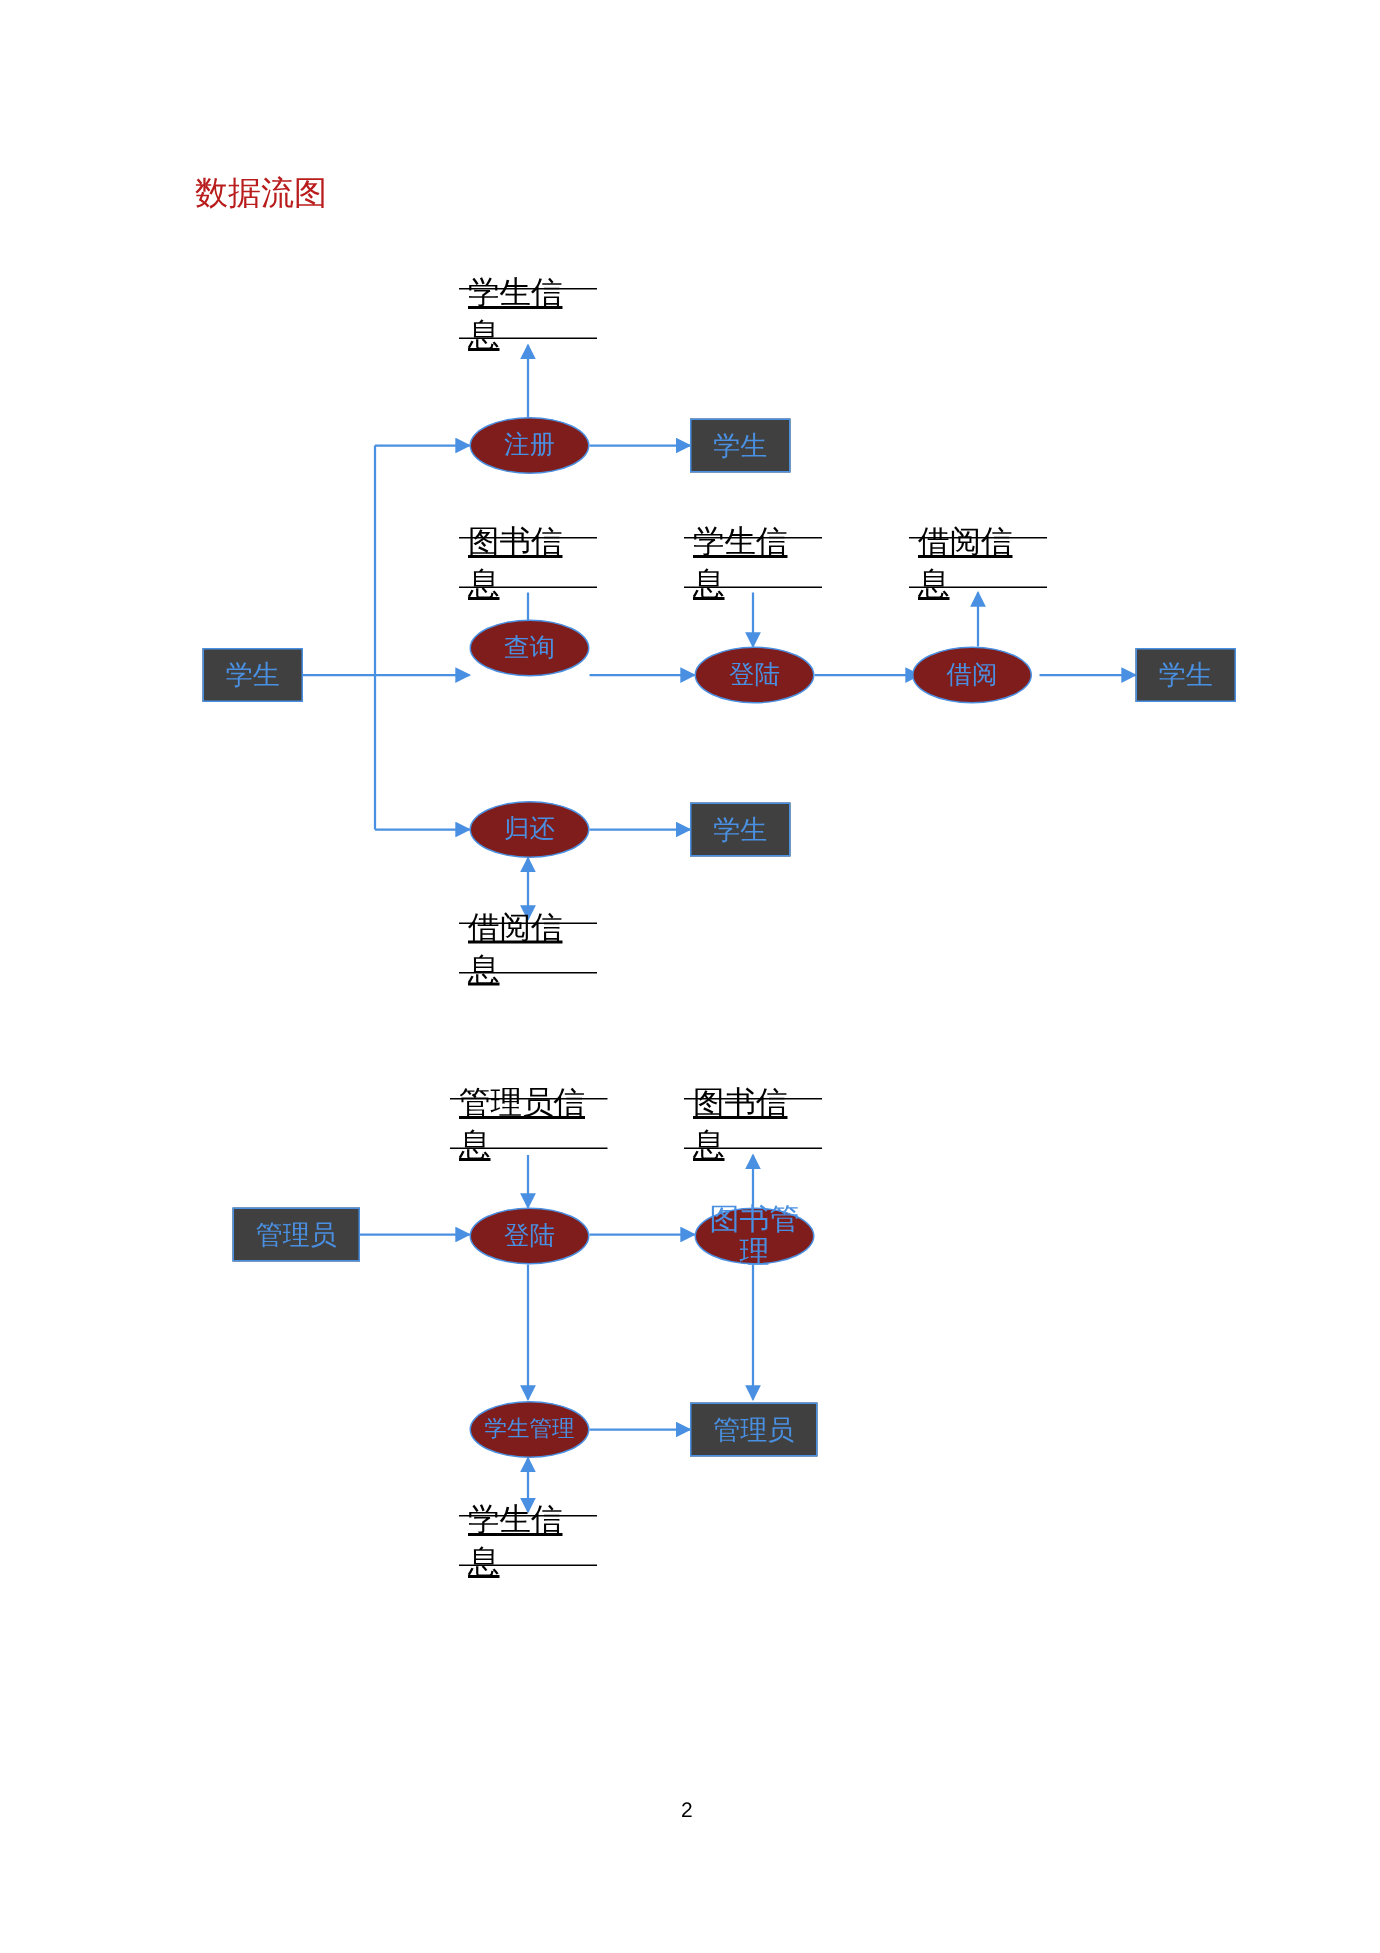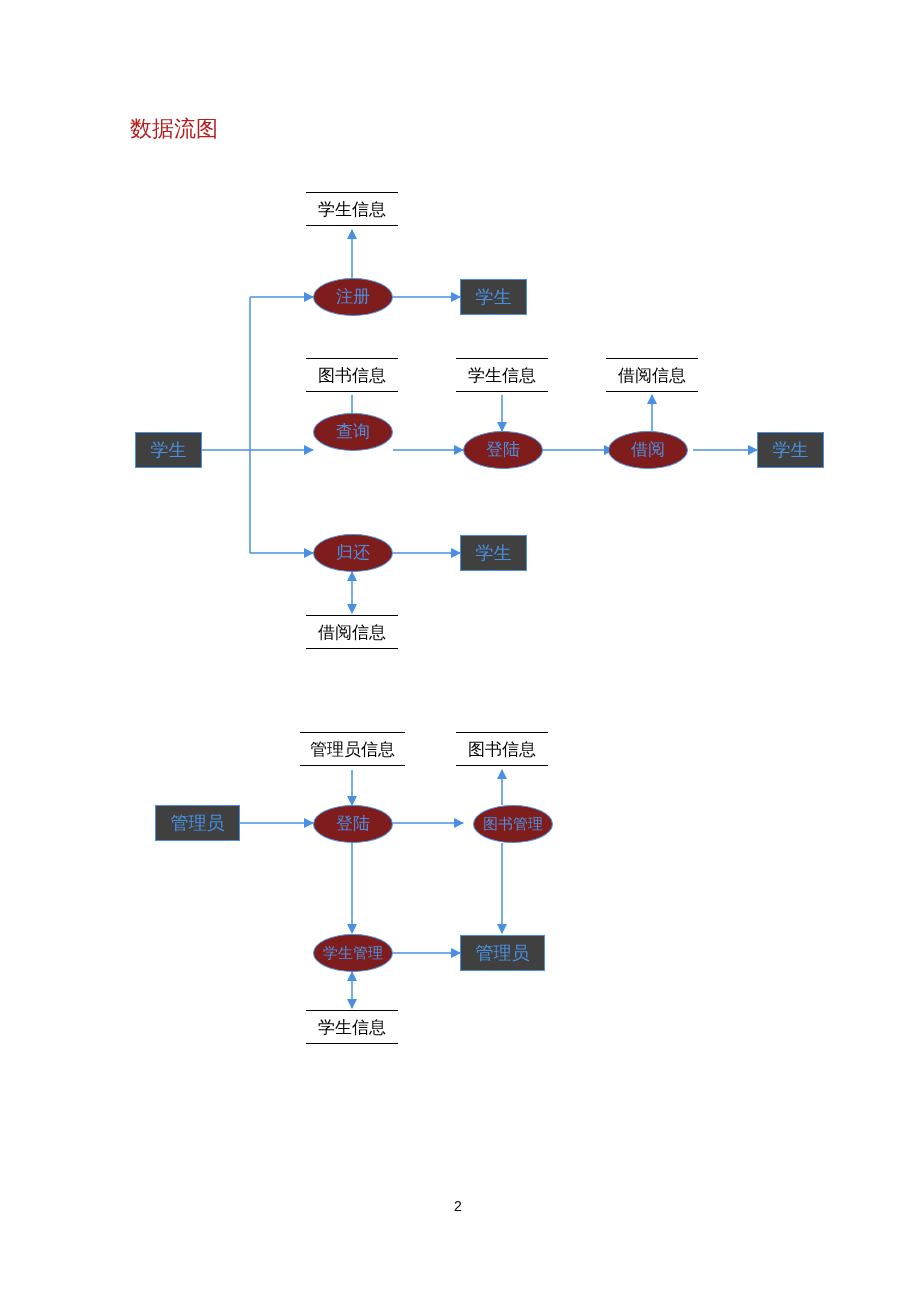--- a/index.html
+++ b/index.html
@@ -40,26 +40,27 @@
     justify-content: center;
     box-sizing: border-box;
     text-align: center;
     line-height: 1.1;
   }
   .datastore {
     position: absolute;
     border-top: 1.5px solid #000;
     border-bottom: 1.5px solid #000;
     color: #000;
-    font-size: 17px;
+    font-size: 21px;
     display: flex;
     align-items: center;
     justify-content: center;
     box-sizing: border-box;
     padding: 4px 6px;
+    text-decoration: underline;
   }
   svg.flows {
     position: absolute;
     left: 0;
     top: 0;
     width: 920px;
     height: 1302px;
     pointer-events: none;
   }
   .page-number {
@@ -143,20 +144,20 @@
 <div class="datastore" style="left:306px; top:192px; width:92px; height:34px;">学生信息</div>
 <div class="datastore" style="left:306px; top:358px; width:92px; height:34px;">图书信息</div>
 <div class="datastore" style="left:456px; top:358px; width:92px; height:34px;">学生信息</div>
 <div class="datastore" style="left:606px; top:358px; width:92px; height:34px;">借阅信息</div>
 <div class="datastore" style="left:306px; top:615px; width:92px; height:34px;">借阅信息</div>
 
 <div class="entity" style="left:155px; top:805px; width:85px; height:36px;">管理员</div>
 <div class="entity" style="left:460px; top:935px; width:85px; height:36px;">管理员</div>
 
 <div class="process" style="left:313px; top:805px; width:80px; height:38px;">登陆</div>
-<div class="process" style="left:473px; top:805px; width:80px; height:38px; font-size:15px;">图书管理</div>
+<div class="process" style="left:463px; top:805px; width:80px; height:38px; font-size:20px;">图书管理</div>
 <div class="process" style="left:313px; top:934px; width:80px; height:38px; font-size:15px;">学生管理</div>
 
 <div class="datastore" style="left:300px; top:732px; width:105px; height:34px;">管理员信息</div>
 <div class="datastore" style="left:456px; top:732px; width:92px; height:34px;">图书信息</div>
 <div class="datastore" style="left:306px; top:1010px; width:92px; height:34px;">学生信息</div>
 
 <div class="page-number" style="left:454px; top:1198px;">2</div>
 
 </body></html>

